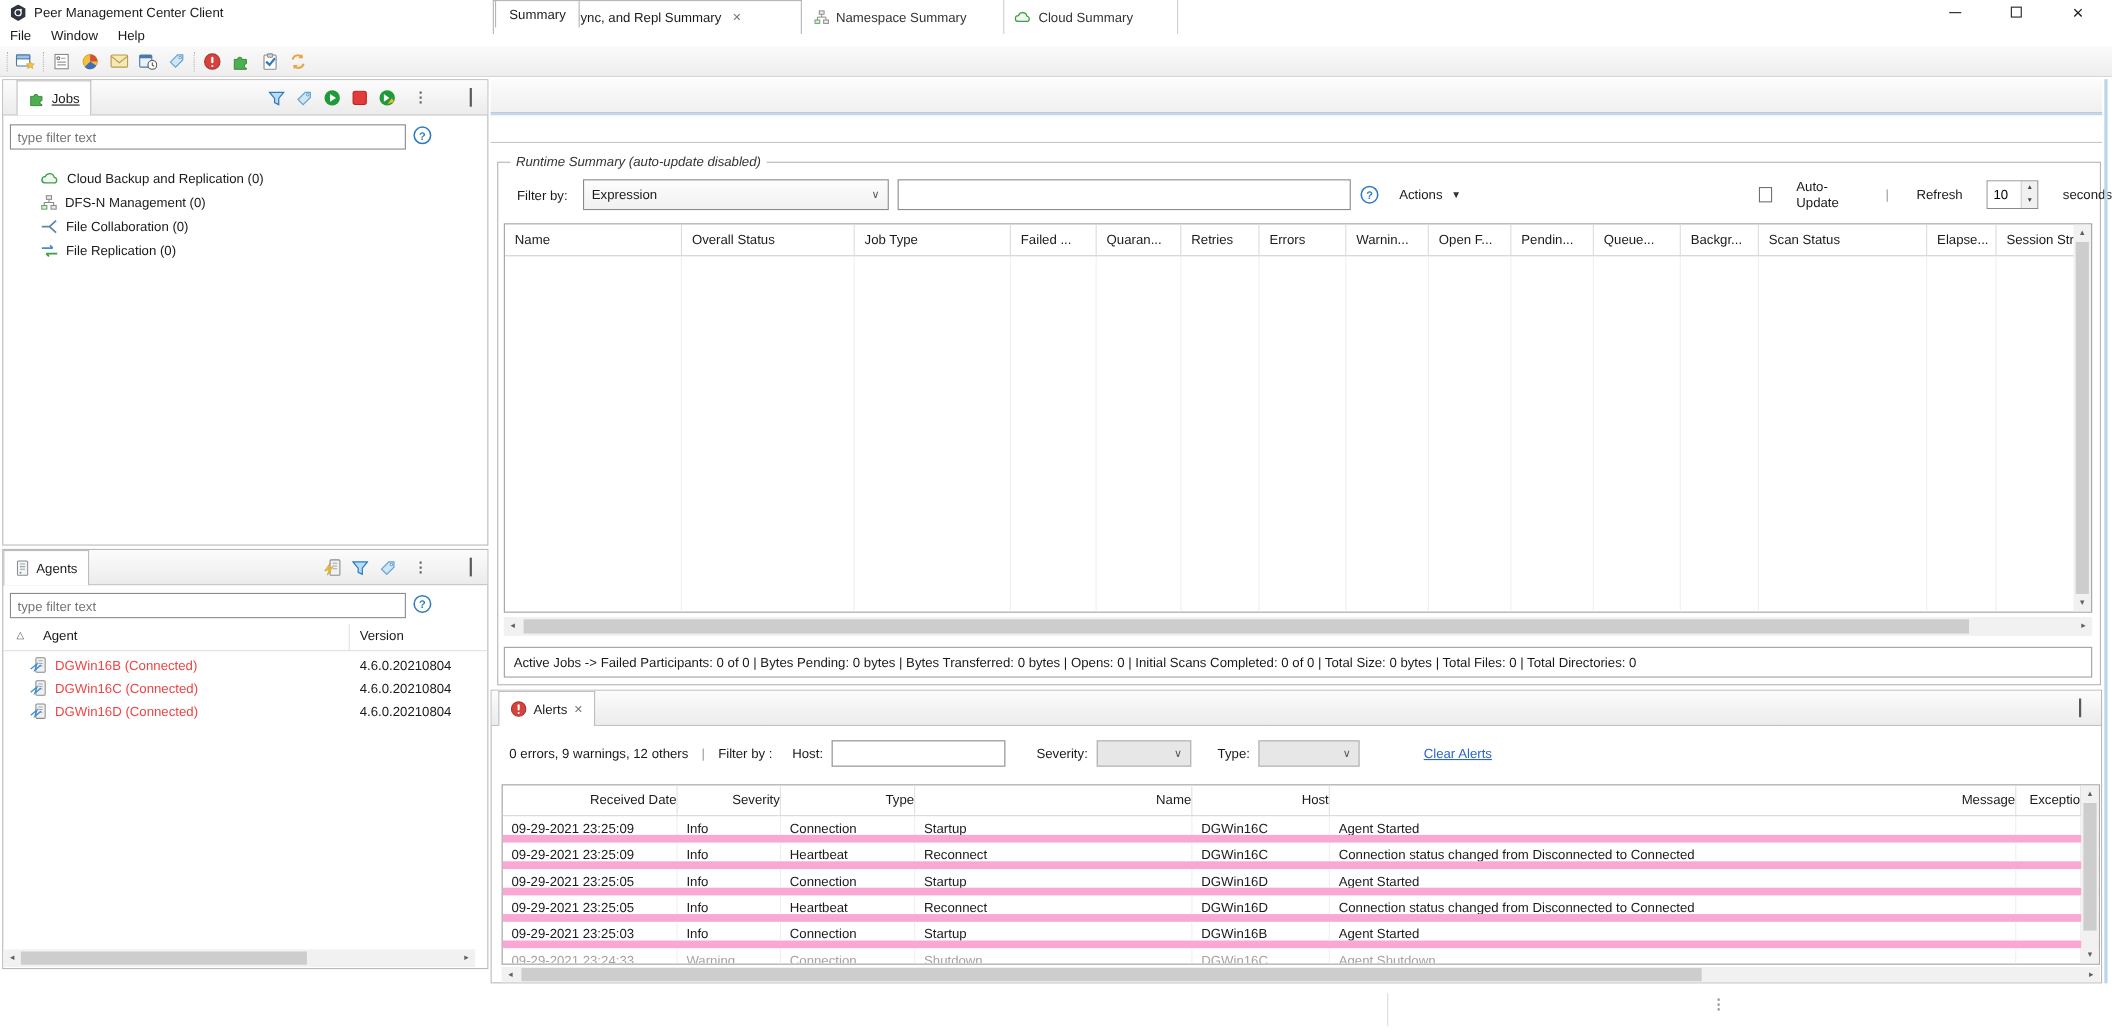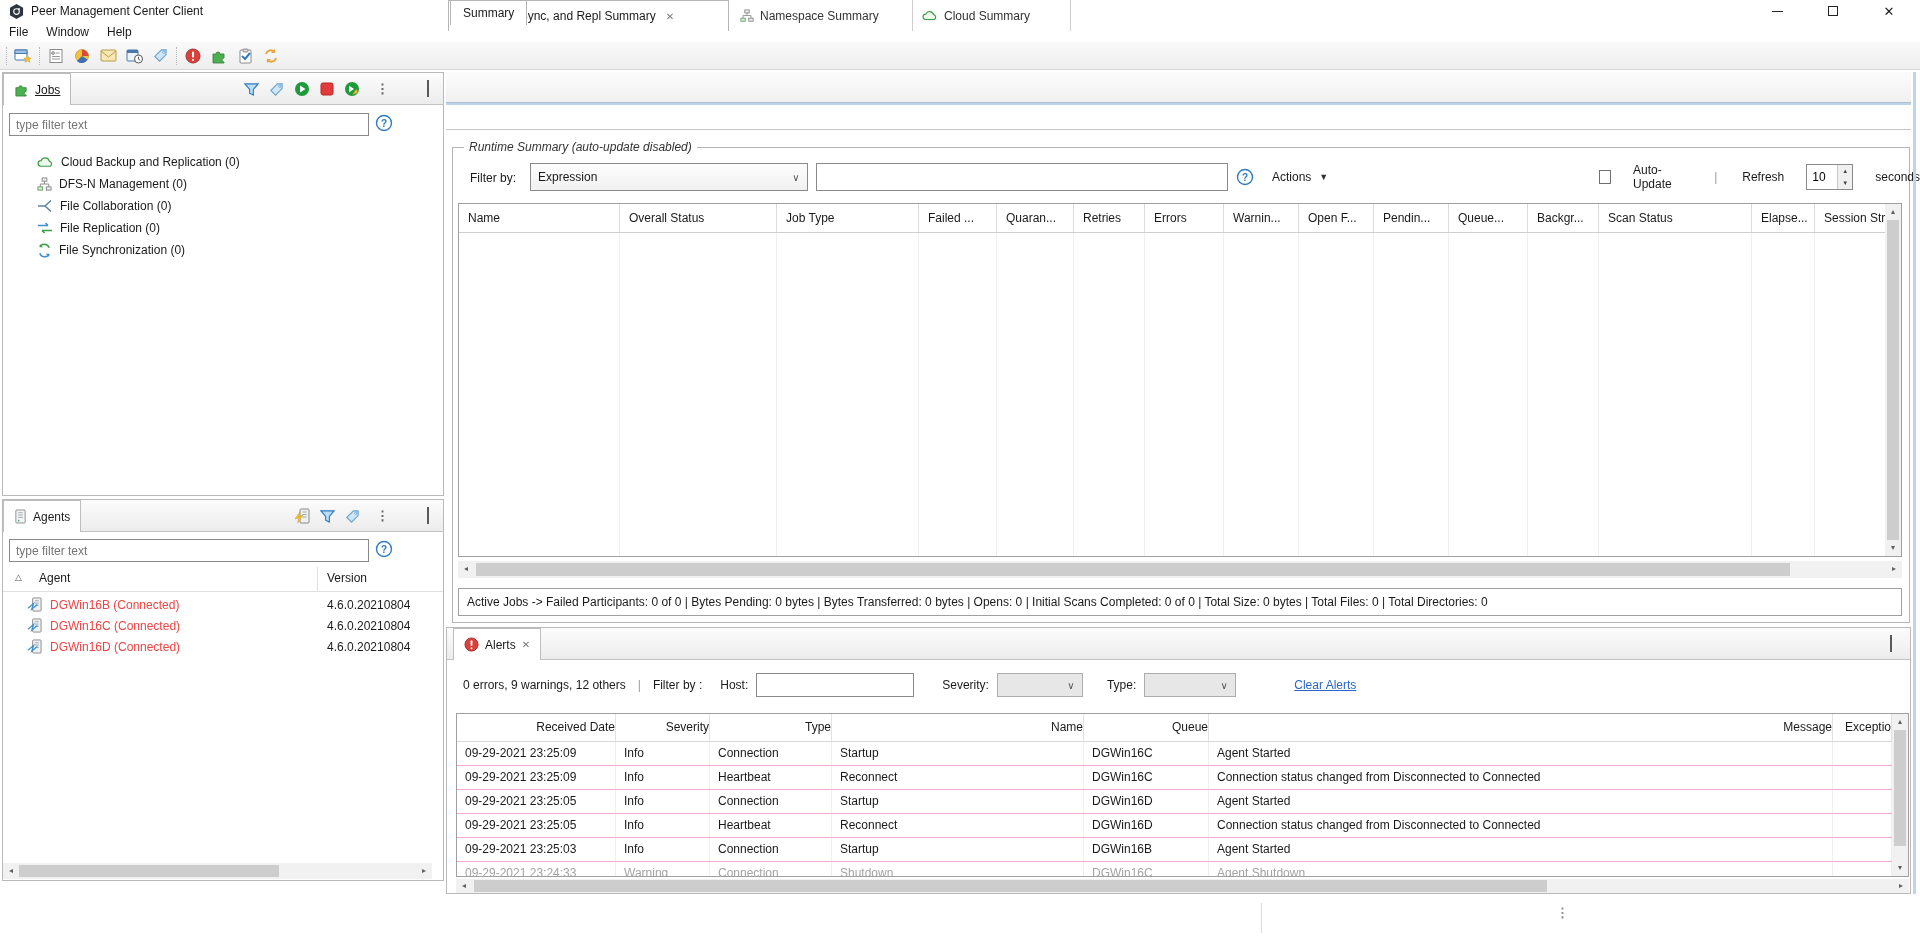--- a/index.html
+++ b/index.html
@@ -76,21 +76,21 @@
 
 .sb{background:#f1f1f1;}
 .sb .thumb{background:#cdcdcd;position:absolute;}
 .sb .ar{position:absolute;color:#5f5f5f;font-size:8px;line-height:16px;width:16px;text-align:center;}
 .statusbox{left:458px;top:588px;width:1444px;height:28px;border:1px solid #a0a0a0;line-height:26px;padding-left:8px;white-space:nowrap;overflow:hidden;}
 
 .al-table{left:9px;top:85px;width:1453px;height:164px;border:1px solid #a0a0a0;background:#fff;overflow:hidden;position:absolute;}
 .al-hrow{display:flex;height:28px;border-bottom:1px solid #d8d8d8;}
 .al-hrow>div{flex:none;padding-left:8px;line-height:27px;border-right:1px solid #e2e2e2;white-space:nowrap;overflow:hidden;text-align:right;}
 .al-rows{height:134px;overflow:hidden;}
-.alert-row{display:flex;height:24px;border-bottom:1px solid #f9a8d4;}
+.alert-row{display:flex;height:24px;border-bottom:7px solid #f9a8d4;}
 .alert-row>div{flex:none;padding-left:8px;line-height:23px;border-right:1px solid #efefef;white-space:nowrap;overflow:hidden;}
 .alert-row.muted{color:#a3a3a3;}
 .al-hrow>div:nth-of-type(1),.alert-row>div:nth-child(1){width:159px}
 .al-hrow>div:nth-of-type(2),.alert-row>div:nth-child(2){width:94px}
 .al-hrow>div:nth-of-type(3),.alert-row>div:nth-child(3){width:122px}
 .al-hrow>div:nth-of-type(4),.alert-row>div:nth-child(4){width:252px}
 .al-hrow>div:nth-of-type(5),.alert-row>div:nth-child(5){width:125px}
 .al-hrow>div:nth-of-type(6),.alert-row>div:nth-child(6){width:624px}
 .al-hrow>div:nth-of-type(7),.alert-row>div:nth-child(7){width:59px}
 .link{color:#2a66c8;text-decoration:underline;}
@@ -213,21 +213,21 @@
           <path d="M12 1v4H8z" fill="#e8a33d"></path>
           <path d="M13 10a5 5 0 0 1-9 1.5" stroke="#e8a33d" stroke-width="1.8" fill="none"></path>
           <path d="M4 15v-4h4z" fill="#e8a33d"></path>
         </svg>
       </span>
     </div>
 </div>
 
 <div class="a panel" style="left:2px;top:72px;width:442px;height:424px;">
   <div class="a phead"></div>
-  <div class="ptab" style="left:0;text-decoration:underline;">
+  <div class="ptab" style="left:12px;text-decoration:underline;">
     <span>
         <svg width="15" height="15" viewBox="0 0 16 16">
           <path d="M2 6h3a2 2 0 1 1 4 0h4v4a2 2 0 1 0 0 4v1H2z" fill="#4caf50" stroke="#2e7d32" stroke-width=".8"></path>
         </svg>
       </span>
     <span>Jobs</span>
   </div>
   <div class="ptool" style="right:14px;">
     <span>
         <svg width="15" height="15" viewBox="0 0 16 16">
@@ -298,31 +298,20 @@
       <span>File Collaboration (0)</span>
     </div>
     <div class="tree-item">
       <span>
           <svg width="16" height="12" viewBox="0 0 16 12">
             <path d="M1 3.5h10M11 3.5L8.5 1" stroke="#3f8fd0" stroke-width="1.5" fill="none"></path>
             <path d="M15 8.5H5M5 8.5L7.5 11" stroke="#3d9e46" stroke-width="1.5" fill="none"></path>
           </svg>
         </span>
       <span>File Replication (0)</span>
-    </div>
-    <div class="tree-item">
-      <span>
-          <svg width="15" height="15" viewBox="0 0 16 16">
-            <path d="M13 5A5.5 5.5 0 0 0 3 4" stroke="#3d9e46" stroke-width="1.6" fill="none"></path>
-            <path d="M3 1v3.5h3.5z" fill="#3d9e46"></path>
-            <path d="M3 11a5.5 5.5 0 0 0 10 1" stroke="#3f8fd0" stroke-width="1.6" fill="none"></path>
-            <path d="M13 15v-3.5H9.5z" fill="#3f8fd0"></path>
-          </svg>
-        </span>
-      <span>File Synchronization (0)</span>
     </div>
   </div>
 </div>
 
 <div class="a panel" style="left:2px;top:499px;width:442px;height:382px;">
   <div class="a phead"></div>
   <div class="ptab" style="left:0;">
     <span>
         <svg width="13" height="15" viewBox="0 0 14 16">
           <rect x="2" y="1" width="10" height="14" rx="1" fill="#f4f4f4" stroke="#8a8a8a"></rect>
@@ -570,21 +559,21 @@
     </div>
     <span class="link" style="margin-left:58px;">Clear Alerts</span>
   </div>
   <div class="al-table">
     <div class="al-hrow">
 
     <div>Received Date</div>
         <div>Severity</div>
         <div>Type</div>
         <div>Name</div>
-        <div>Queue</div>
+        <div>Host</div>
         <div>Message</div>
         <div>Exceptio</div>
       </div>
     <div class="al-rows">
 
     <div class="alert-row">
           <div>09-29-2021 23:25:09</div>
           <div>Info</div>
           <div>Connection</div>
           <div>Startup</div>

